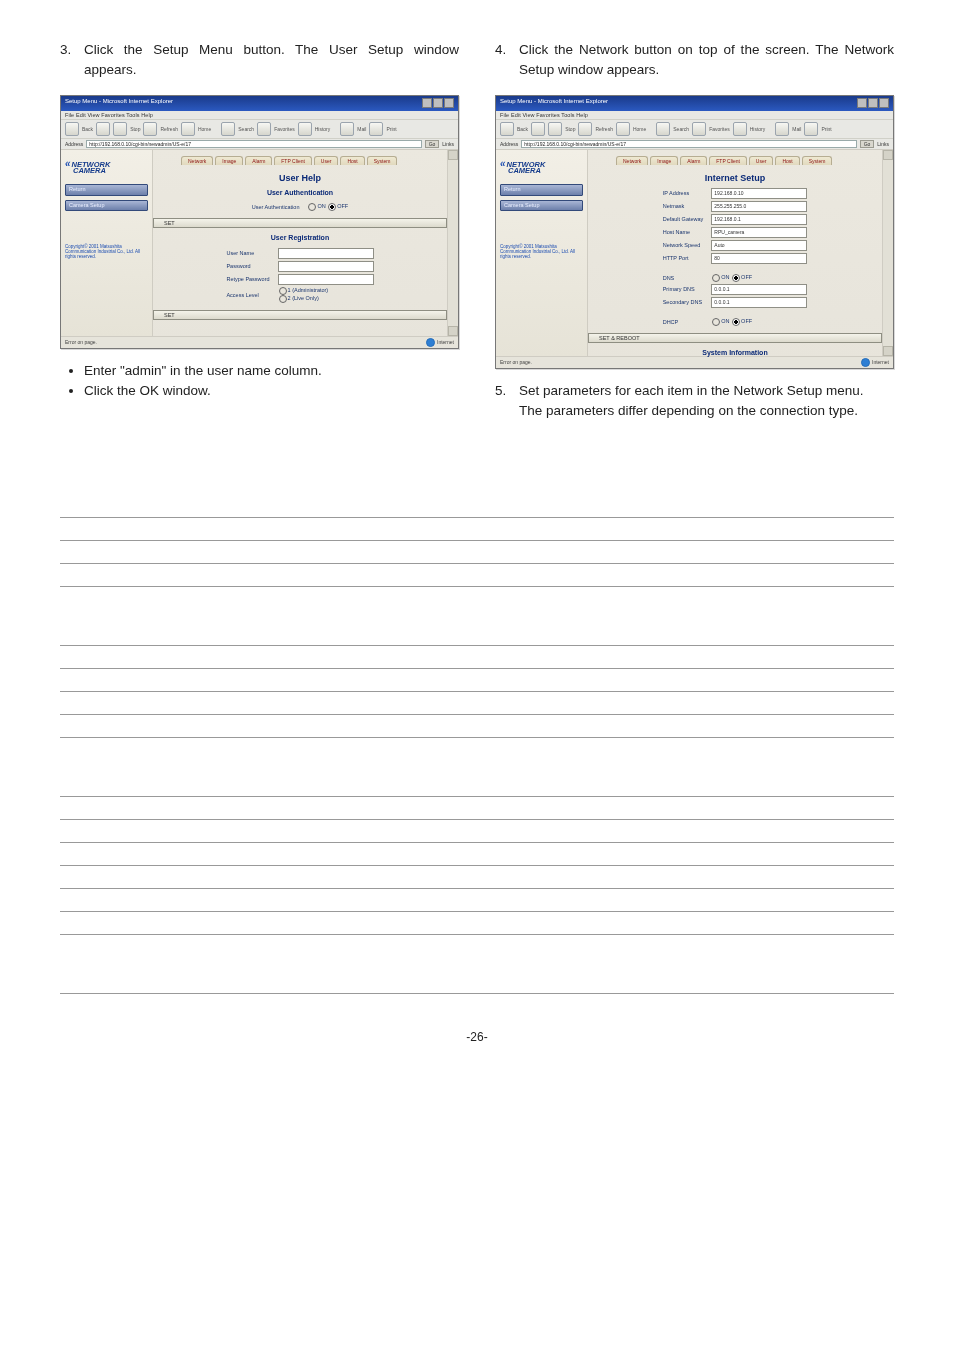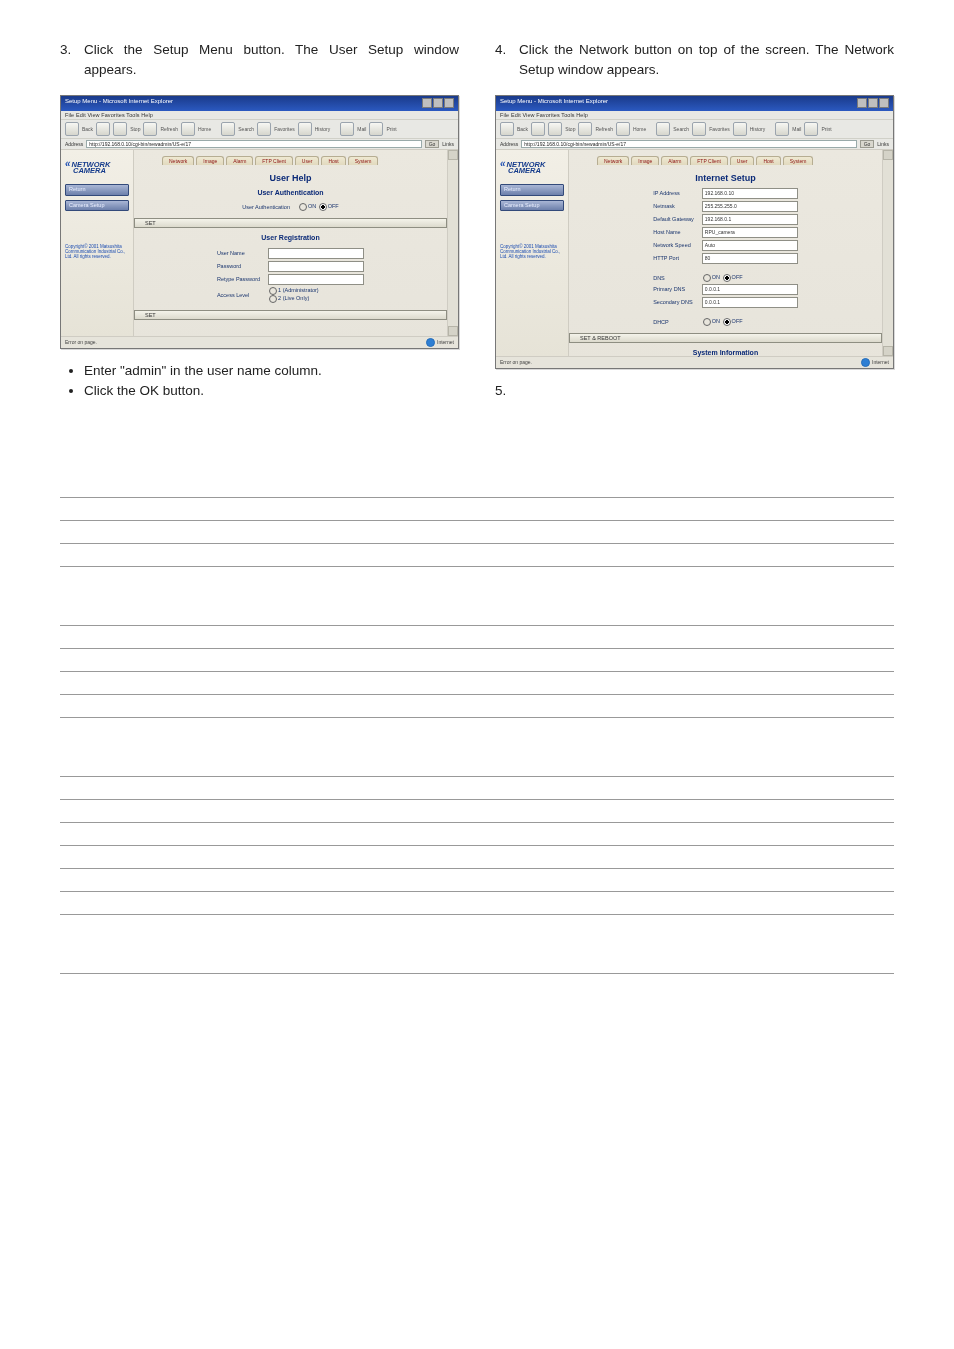--- a/index.html
+++ b/index.html
@@ -71,21 +71,21 @@
   .shot .tbar .tlbl{font-size:5px;color:#555;}
   .shot .addr{
     background:#e8e8e4;border-bottom:1px solid #cfccc3;display:flex;align-items:center;gap:3px;padding:1px 4px;font-size:5px;color:#333;
   }
   .shot .addr .abox{flex:1;background:#fff;border:1px solid #9aa;font-size:5px;padding:0 2px;color:#222;}
   .shot .addr .gobtn{background:#d9d7ce;border:1px solid #9a9a90;padding:0 3px;font-size:5px;}
   .shot .body{
     display:flex;min-height:186px;
   }
   .sidebar{
-    width:73px;background:linear-gradient(#f2efe6,#e6e3d7);border-right:1px solid #cfccc2;
+    width:92px;background:linear-gradient(#f2efe6,#e6e3d7);border-right:1px solid #cfccc2;
     padding:10px 4px;box-sizing:border-box;
   }
   .logo{
     font-weight:bold;font-style:italic;color:#163c8c;font-size:7.5px;line-height:.85;
   }
   .logo .chev{color:#1b4cb1;font-size:10px;margin-right:1px;}
   .sidebtn{
     margin-top:10px;border:1px solid #334a7a;background:linear-gradient(#a9b6d5,#6d80ab);
     color:#eaefff;font-size:5.5px;padding:2px 3px;line-height:1;border-radius:1px;
   }
@@ -263,21 +263,21 @@
           <span>Error on page.</span>
           <span class="zone">
               <span class="dot"></span>
               <span>Internet</span>
             </span>
         </div>
       </div>
 
       <ul class="bullets">
         <li>Enter "admin" in the user name column.</li>
-        <li>Click the OK button.</li>
+        <li>Click the OK window.</li>
       </ul>
     </div>
 
     <div class="col">
       <div class="step">
         <span class="num">4.</span>
         <span>Click the Network button on top of the screen. The Network Setup window appears.</span>
       </div>
 
       <div class="shot">
@@ -423,20 +423,24 @@
           <span>Error on page.</span>
           <span class="zone">
               <span class="dot"></span>
               <span>Internet</span>
             </span>
         </div>
       </div>
 
       <div class="step">
         <span class="num">5.</span>
+        <span>
+          <span>Set parameters for each item in the Network Setup menu.</span><br>
+          <span>The parameters differ depending on the connection type.</span>
+        </span>
       </div>
     </div>
   </div>
 
   <div class="memozone">
     <div class="memoblock">
       <div class="mline"></div>
         <div class="mline"></div>
         <div class="mline"></div>
         <div class="mline"></div>
@@ -455,13 +459,14 @@
         <div class="mline"></div>
         <div class="mline"></div>
         <div class="mline"></div>
         <div class="mline"></div>
     </div>
     <div class="memoblock">
       <div class="mline"></div>
     </div>
   </div>
 
+  <div class="pagenum">-26-</div>
 </div>
 
 </body></html>

